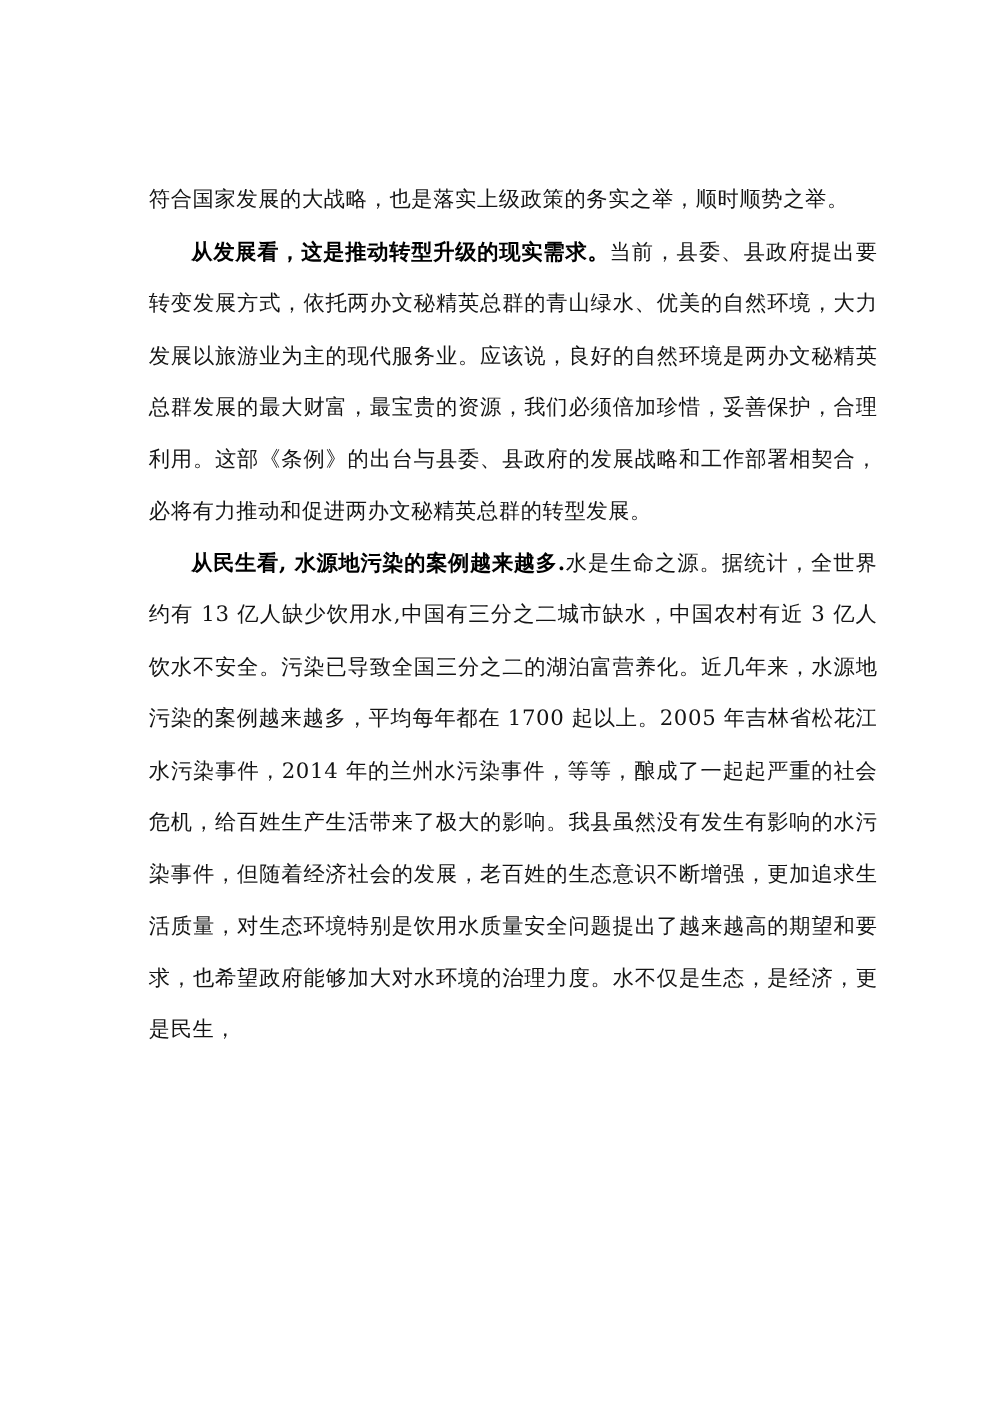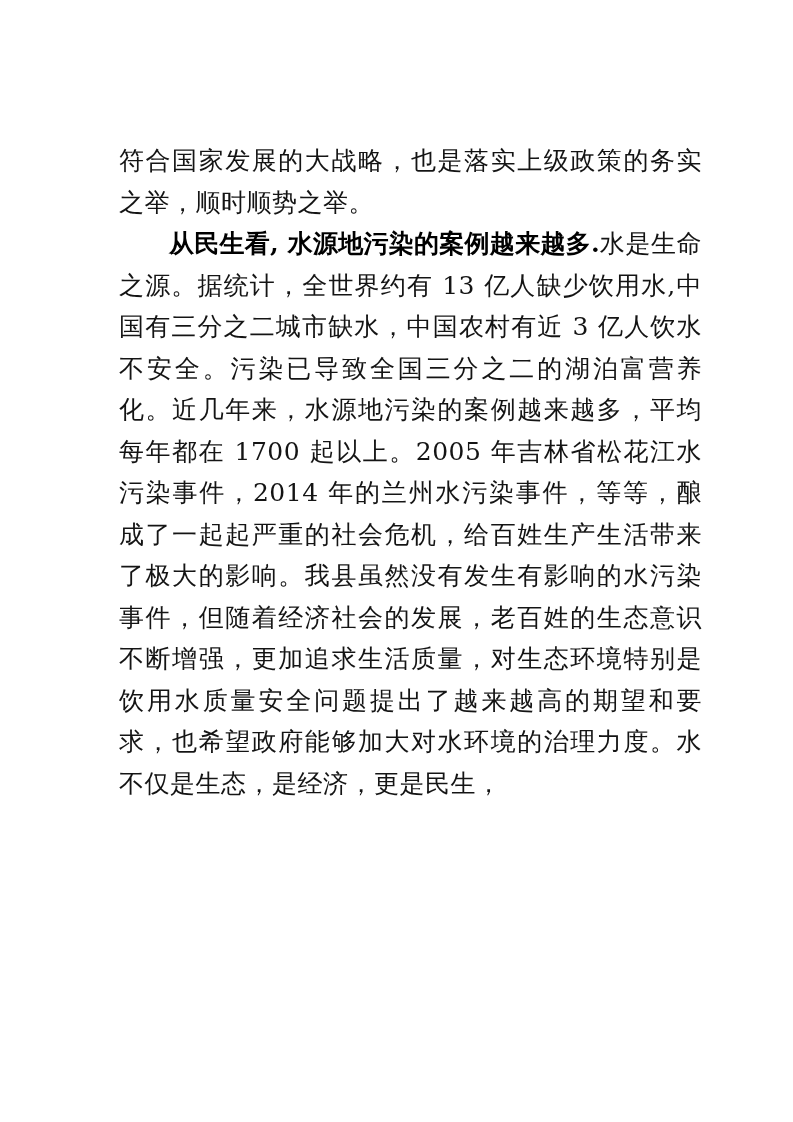--- a/index.html
+++ b/index.html
@@ -22,21 +22,21 @@
     box-sizing: border-box;
   }
   .text-column {
     position: absolute;
     left: 119px;
     top: 140px;
     width: 583px;
   }
   .para {
     margin: 0;
-    font-size: 25px;
+    font-size: 17px;
     line-height: 41.5px;
     text-align: justify;
     text-justify: inter-character;
     letter-spacing: 0.5px;
     color: #141414;
     font-weight: 400;
     -webkit-font-smoothing: antialiased;
   }
   .para.indent {
     text-indent: 2em;
@@ -46,15 +46,16 @@
     letter-spacing: 0.2px;
     color: #000000;
   }
 </style>
 </head>
 <body>
 
 <div class="page">
   <div class="text-column" id="text-column">
       <p class="para"><span>符合国家发展的大战略，也是落实上级政策的务实之举，顺时顺势之举。</span></p>
+      <p class="para indent"><span class="lead">从发展看，这是推动转型升级的现实需求。</span><span>当前，县委、县政府提出要转变发展方式，依托两办文秘精英总群的青山绿水、优美的自然环境，大力发展以旅游业为主的现代服务业。应该说，良好的自然环境是两办文秘精英总群发展的最大财富，最宝贵的资源，我们必须倍加珍惜，妥善保护，合理利用。这部《条例》的出台与县委、县政府的发展战略和工作部署相契合，必将有力推动和促进两办文秘精英总群的转型发展。</span></p>
       <p class="para indent"><span class="lead">从民生看, 水源地污染的案例越来越多.</span><span>水是生命之源。据统计，全世界约有 13 亿人缺少饮用水,中国有三分之二城市缺水，中国农村有近 3 亿人饮水不安全。污染已导致全国三分之二的湖泊富营养化。近几年来，水源地污染的案例越来越多，平均每年都在 1700 起以上。2005 年吉林省松花江水污染事件，2014 年的兰州水污染事件，等等，酿成了一起起严重的社会危机，给百姓生产生活带来了极大的影响。我县虽然没有发生有影响的水污染事件，但随着经济社会的发展，老百姓的生态意识不断增强，更加追求生活质量，对生态环境特别是饮用水质量安全问题提出了越来越高的期望和要求，也希望政府能够加大对水环境的治理力度。水不仅是生态，是经济，更是民生，</span></p>
     </div>
 </div>
 
 </body></html>

